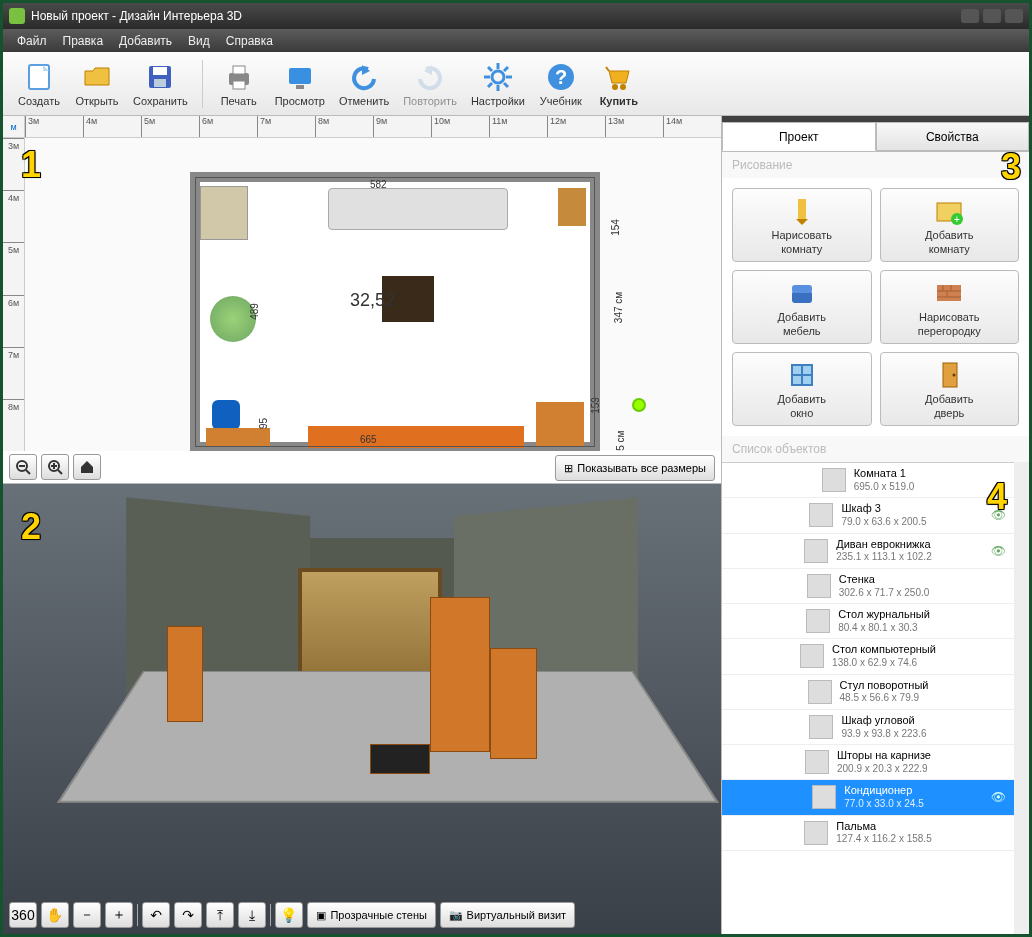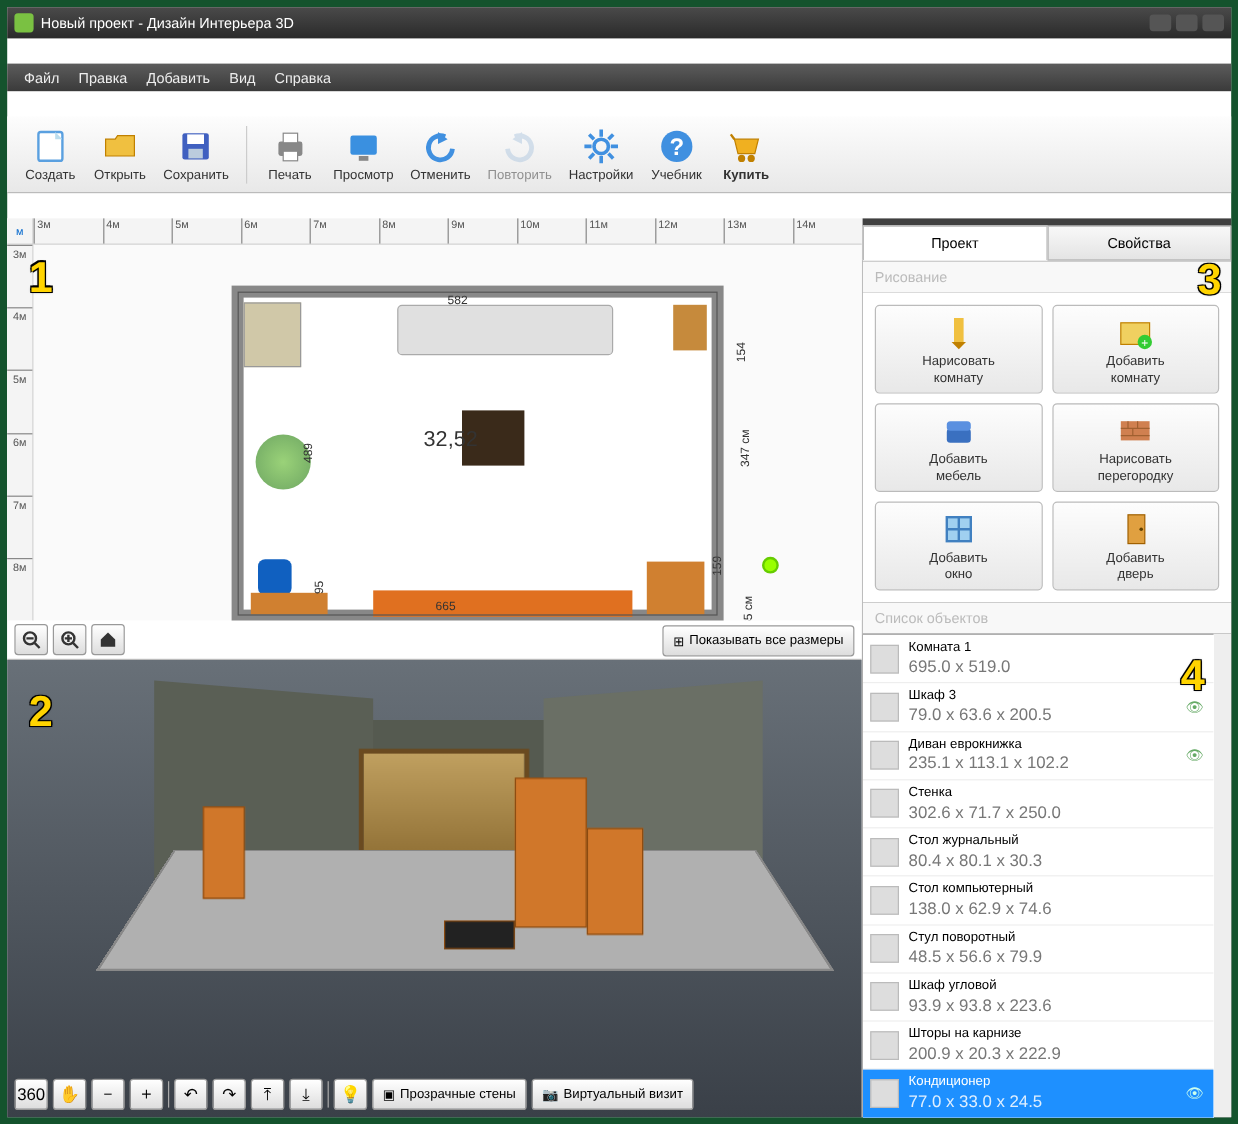--- a/index.html
+++ b/index.html
@@ -1,17 +1,17 @@
 <!DOCTYPE html>
 <html><head>
 <meta charset="utf-8">
 <style>
 * { box-sizing: border-box; margin: 0; padding: 0; font-family: Tahoma, Arial, sans-serif; }
 body { background: #888; width: 1032px; height: 937px; overflow: hidden; }
-.window { width: 1032px; height: 937px; background: #fff; border: 6px solid #14532d; display: flex; flex-direction: column; gap: 21px; }
+.window { width: 1032px; height: 937px; background: #fff; border: 3px solid #14532d; display: flex; flex-direction: column; }
 .titlebar { height: 26px; background: linear-gradient(#4a4a4a,#2a2a2a); color: #fff; display: flex; align-items: center; padding: 0 6px; font-size: 12px; }
 .titlebar .app-icon { width:16px; height:16px; background:#7ac142; border-radius:3px; margin-right:6px; }
 .titlebar .spacer { flex:1; }
 .titlebar .win-btn { width:18px; height:14px; margin-left:4px; background:#555; border-radius:3px; cursor:pointer; }
 .menubar { height: 23px; background: linear-gradient(#5c5c5c,#3a3a3a); display: flex; align-items: center; padding: 0 6px; font-size: 12px; color:#eee; }
 .menubar .menu-item { padding: 2px 8px; cursor: pointer; }
 .toolbar { height: 64px; background: linear-gradient(#fdfdfd,#e8e8e8); border-bottom:1px solid #bbb; display:flex; align-items:center; padding:4px 8px; gap:2px; }
 .tool-btn { display:flex; flex-direction:column; align-items:center; justify-content:center; padding:2px 6px; font-size:11px; color:#333; cursor:pointer; min-width:56px; }
 .tool-btn .ico { width:32px; height:32px; margin-bottom:2px; display:flex; align-items:center; justify-content:center; }
 .tool-sep { width:1px; height:48px; background:#ccc; margin:0 6px; }
@@ -52,25 +52,25 @@
 .txt-btn { height:26px; background:linear-gradient(#fff,#ddd); border:1px solid #999; border-radius:3px; padding:0 8px; font-size:11px; display:flex; align-items:center; cursor:pointer; gap:4px; }
 .right { width:307px; display:flex; flex-direction:column; background:#404040; }
 .tabs { height:30px; display:flex; background:#e8e8e8; border-bottom:1px solid #bbb; margin-top:6px; }
 .tab { flex:1; display:flex; align-items:center; justify-content:center; font-size:12px; border:1px solid #bbb; background:linear-gradient(#f8f8f8,#e4e4e4); cursor:pointer; }
 .tab.active { background:#fff; border-bottom:1px solid #fff; }
 .section-head { font-size:12px; color:#bbb; padding:6px 10px; background:#f8f8f8; }
 .action-grid { display:grid; grid-template-columns:1fr 1fr; gap:8px; padding:10px; background:#fff; }
 .action-btn { height:74px; background:linear-gradient(#fdfdfd,#e8e8e8); border:1px solid #bbb; border-radius:4px; display:flex; flex-direction:column; align-items:center; justify-content:center; font-size:11px; color:#333; cursor:pointer; gap:2px; text-align:center; padding:4px; }
 .action-btn .aico { width:32px; height:32px; }
 .obj-list { flex:1; background:#fff; overflow-y:auto; border-top:1px solid #ccc; }
-.obj-item { display:flex; align-items:center; padding:4px 6px; border-bottom:1px solid #eee; font-size:11px; cursor:pointer; gap:8px; position:relative; }
+.obj-item { display:flex; align-items:center; padding:4px 6px; border-bottom:1px solid #eee; font-size:11px; cursor:pointer; gap:8px; position:relative;justify-content:center; }
 .obj-item.selected { background:#1e90ff; color:#fff; }
 .obj-item .thumb { width:24px; height:24px; background:#ddd; border:1px solid #bbb; flex-shrink:0; }
 .obj-item .meta { display:flex; flex-direction:column; line-height:1.25; }
-.obj-item .dims { font-size:14px; color:#777; }
+.obj-item .dims { font-size:10px; color:#777; }
 .obj-item.selected .dims { color:#dfefff; }
 .eye { position:absolute; right:8px; font-size:12px; color:#6a6; }
 .obj-item.selected .eye { color:#cfe; }
 .scrollbar-stub { width:15px; background:#eee; }
 .callout { position:absolute; font-size:36px; font-weight:bold; color:#ffd400; text-shadow:0 0 2px #000,1px 1px 0 #000,-1px -1px 0 #000,1px -1px 0 #000,-1px 1px 0 #000; z-index:50; pointer-events:none; }
 .accent-dot { position:absolute; width:14px; height:14px; background:#9f0; border:2px solid #6c0; border-radius:50%; }
 svg { display:block; }
 </style>
 </head>
 <body>

